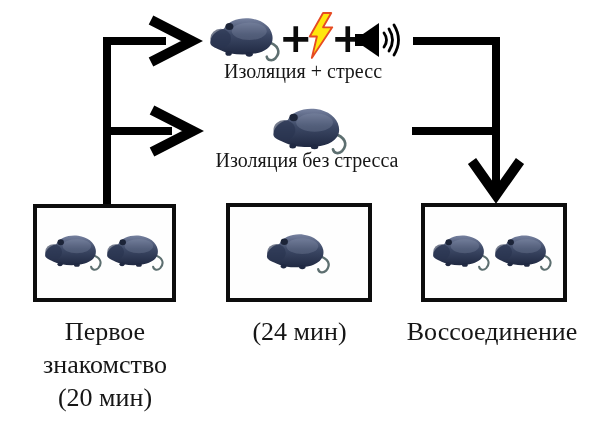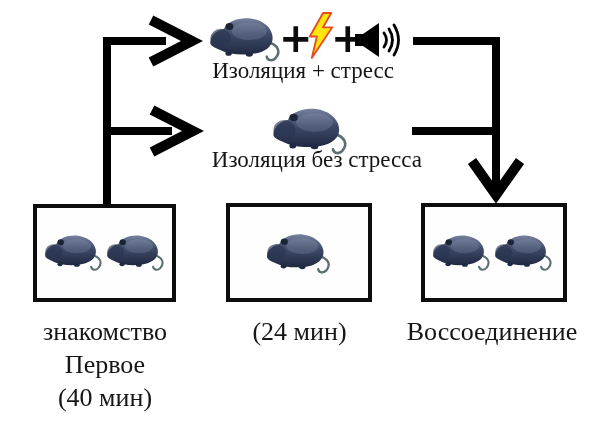--- a/index.html
+++ b/index.html
@@ -19,24 +19,24 @@
     font-family:"DejaVu Sans", sans-serif;
     font-weight:bold;font-size:40px;line-height:40px;color:#0b0b0b;
   }
   .plus1{left:279px;top:18px;}
   .plus2{left:331px;top:18px;}
   .lightning{left:308px;top:12px;width:26px;height:47px;}
   .speaker{left:355px;top:23px;width:52px;height:34px;}
   .mouse-mid{left:266px;top:99px;width:87px;height:57px;}
   
   .branch-label{
-    font-size:23px;line-height:26px;text-align:center;white-space:nowrap;
+    font-size:20px;line-height:26px;text-align:center;white-space:nowrap;
   }
   .label-stress{left:203px;top:58px;width:200px;}
-  .label-nostress{left:192px;top:147px;width:230px;text-align:right;}
+  .label-nostress{left:192px;top:147px;width:230px;}
   
   .stage-box{
     border:4px solid #0d0d0d;background:#fefefe;box-sizing:border-box;
   }
   .box1{left:33px;top:204px;width:143px;height:98px;}
   .box2{left:226px;top:203px;width:146px;height:99px;}
   .box3{left:421px;top:203px;width:146px;height:99px;}
   .mouse-sm{width:66px;height:44px;}
   .mouse-md{width:74px;height:49px;}
   .b1m1{left:40px;top:228px;}
@@ -135,23 +135,23 @@
       <use href="#vole"></use>
     </svg>
   <svg class="abs mouse-sm b3m1" viewBox="0 0 100 68">
       <use href="#vole"></use>
     </svg>
   <svg class="abs mouse-sm b3m2" viewBox="0 0 100 68">
       <use href="#vole"></use>
     </svg>
 
   <div class="abs stage-label sl1">
+    <div>Первое</div>
     <div>знакомство</div>
-    <div>Первое</div>
-    <div>(40 мин)</div>
+    <div>(20 мин)</div>
   </div>
   <div class="abs stage-label sl2">
     <div>(24 мин)</div>
   </div>
   <div class="abs stage-label sl3">
     <div>Воссоединение</div>
   </div>
 
 </div>
 

